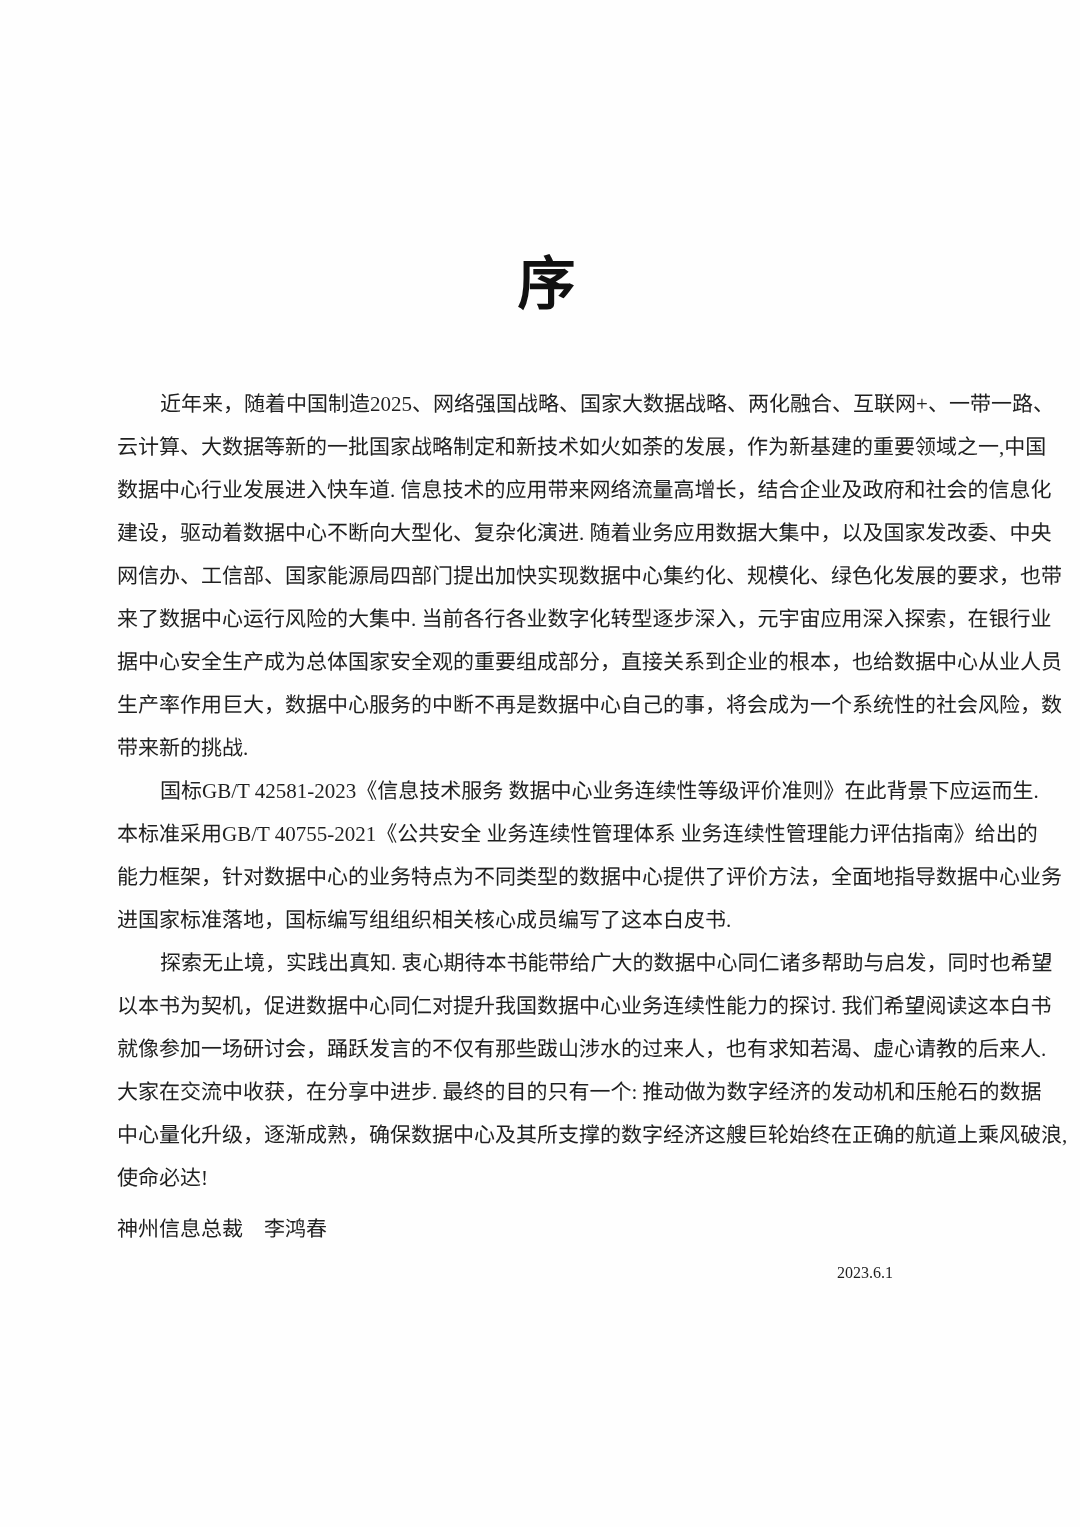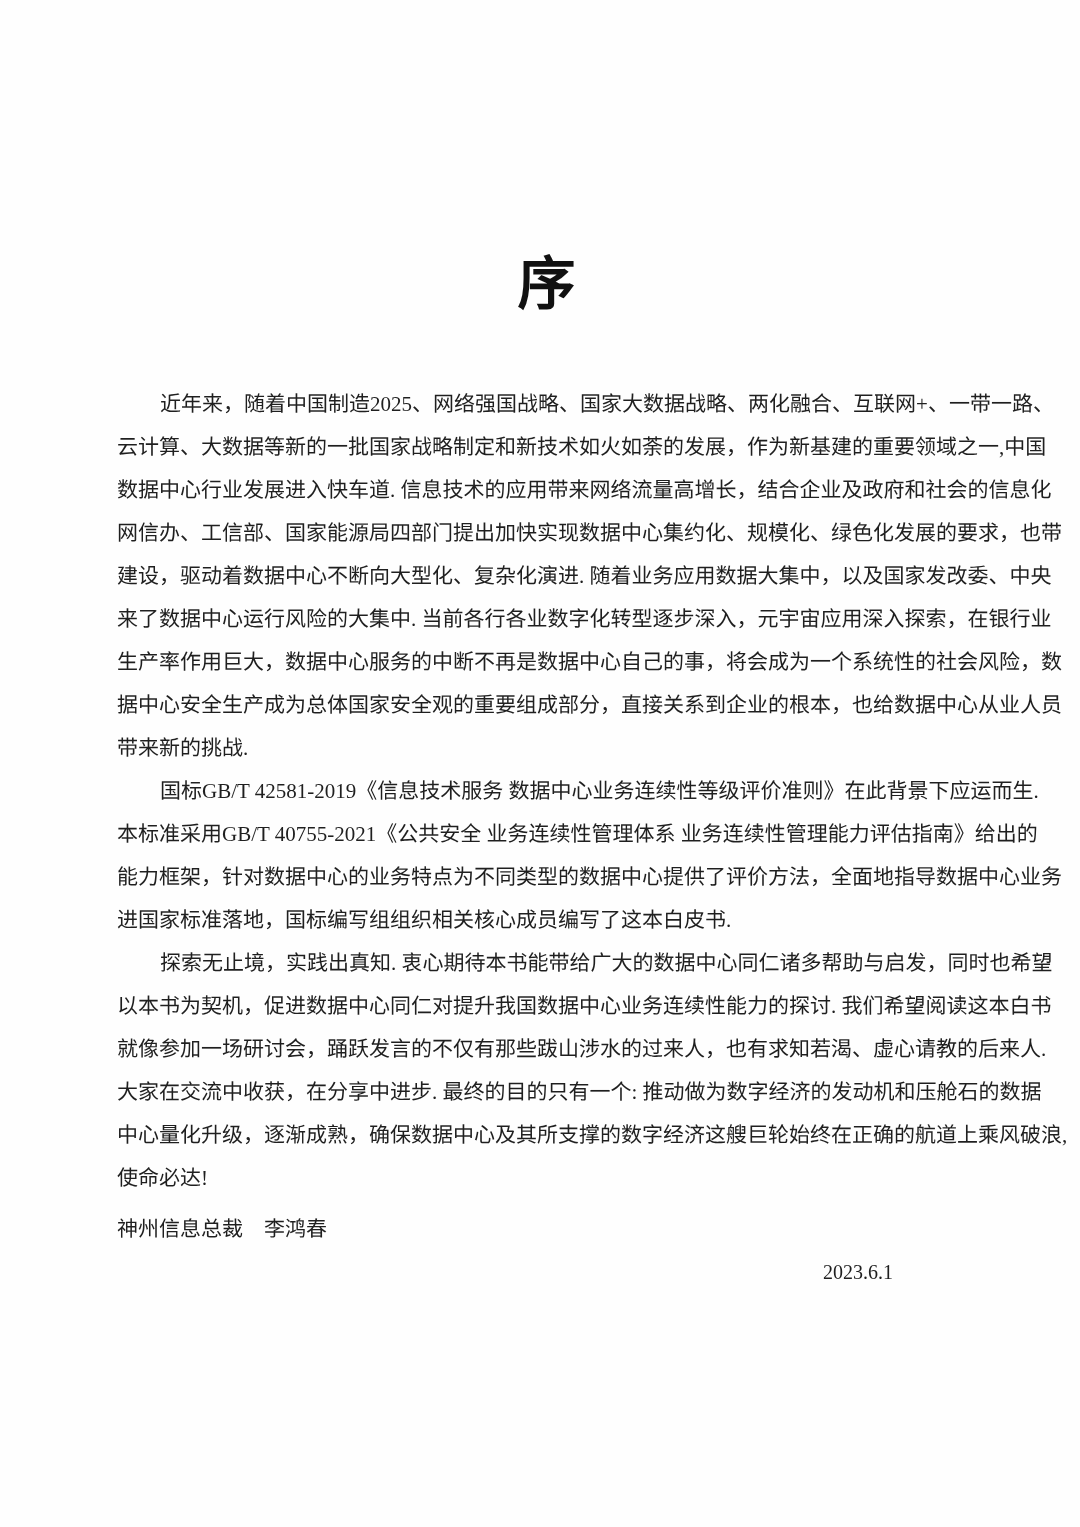--- a/index.html
+++ b/index.html
@@ -63,44 +63,44 @@
     font-size: 21px;
     line-height: 43px;
   }
   .signature-line {
     text-align: left;
     padding-right: 50px;
   }
   .date-line {
     text-align: right;
     padding-right: 85px;
-    font-size: 20px;
+    font-size: 16px;
   }
 </style>
 </head>
 <body>
 
 <div class="page">
   <div class="text-column">
     <div class="doc-title">序</div>
 
     <div class="doc-body">
         <div class="paragraph">
           <div class="line first">近年来，随着中国制造2025、网络强国战略、国家大数据战略、两化融合、互联网+、一带一路、</div>
           <div class="line">云计算、大数据等新的一批国家战略制定和新技术如火如荼的发展，作为新基建的重要领域之一,中国</div>
           <div class="line">数据中心行业发展进入快车道. 信息技术的应用带来网络流量高增长，结合企业及政府和社会的信息化</div>
+          <div class="line">建设，驱动着数据中心不断向大型化、复杂化演进. 随着业务应用数据大集中，以及国家发改委、中央</div>
           <div class="line">网信办、工信部、国家能源局四部门提出加快实现数据中心集约化、规模化、绿色化发展的要求，也带</div>
-          <div class="line">建设，驱动着数据中心不断向大型化、复杂化演进. 随着业务应用数据大集中，以及国家发改委、中央</div>
           <div class="line">来了数据中心运行风险的大集中. 当前各行各业数字化转型逐步深入，元宇宙应用深入探索，在银行业</div>
+          <div class="line">据中心安全生产成为总体国家安全观的重要组成部分，直接关系到企业的根本，也给数据中心从业人员</div>
           <div class="line">生产率作用巨大，数据中心服务的中断不再是数据中心自己的事，将会成为一个系统性的社会风险，数</div>
-          <div class="line">据中心安全生产成为总体国家安全观的重要组成部分，直接关系到企业的根本，也给数据中心从业人员</div>
           <div class="line last">带来新的挑战.</div>
         </div>
         <div class="paragraph">
-          <div class="line first">国标GB/T 42581-2019《信息技术服务 数据中心业务连续性等级评价准则》在此背景下应运而生.</div>
+          <div class="line first">国标GB/T 42581-2023《信息技术服务 数据中心业务连续性等级评价准则》在此背景下应运而生.</div>
           <div class="line">本标准采用GB/T 40755-2021《公共安全 业务连续性管理体系 业务连续性管理能力评估指南》给出的</div>
           <div class="line">能力框架，针对数据中心的业务特点为不同类型的数据中心提供了评价方法，全面地指导数据中心业务</div>
           <div class="line last">进国家标准落地，国标编写组组织相关核心成员编写了这本白皮书.</div>
         </div>
         <div class="paragraph">
           <div class="line first">探索无止境，实践出真知. 衷心期待本书能带给广大的数据中心同仁诸多帮助与启发，同时也希望</div>
           <div class="line">以本书为契机，促进数据中心同仁对提升我国数据中心业务连续性能力的探讨. 我们希望阅读这本白书</div>
           <div class="line">就像参加一场研讨会，踊跃发言的不仅有那些跋山涉水的过来人，也有求知若渴、虚心请教的后来人.</div>
           <div class="line">大家在交流中收获，在分享中进步. 最终的目的只有一个: 推动做为数字经济的发动机和压舱石的数据</div>
           <div class="line">中心量化升级，逐渐成熟，确保数据中心及其所支撑的数字经济这艘巨轮始终在正确的航道上乘风破浪,</div>

